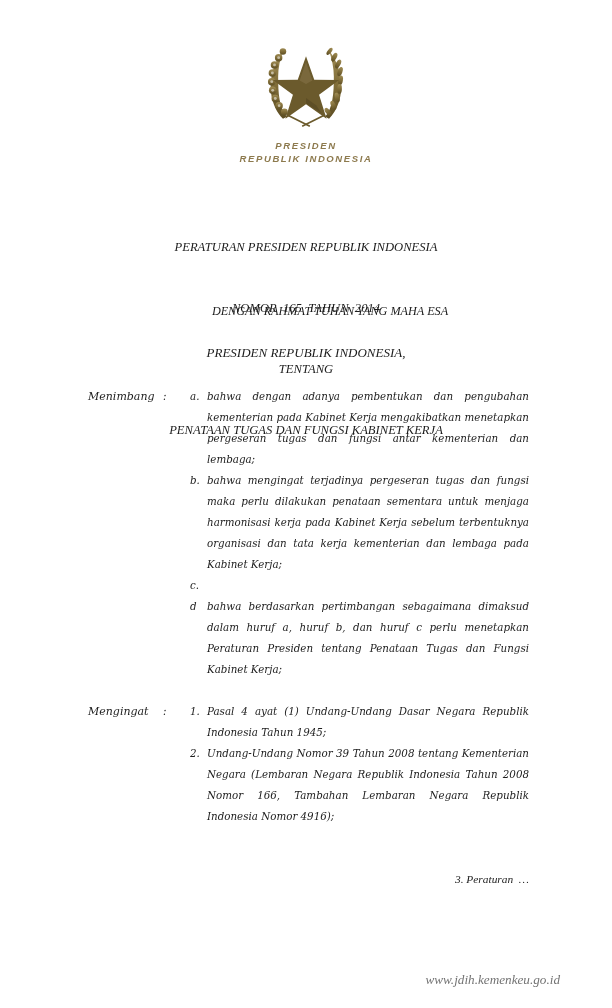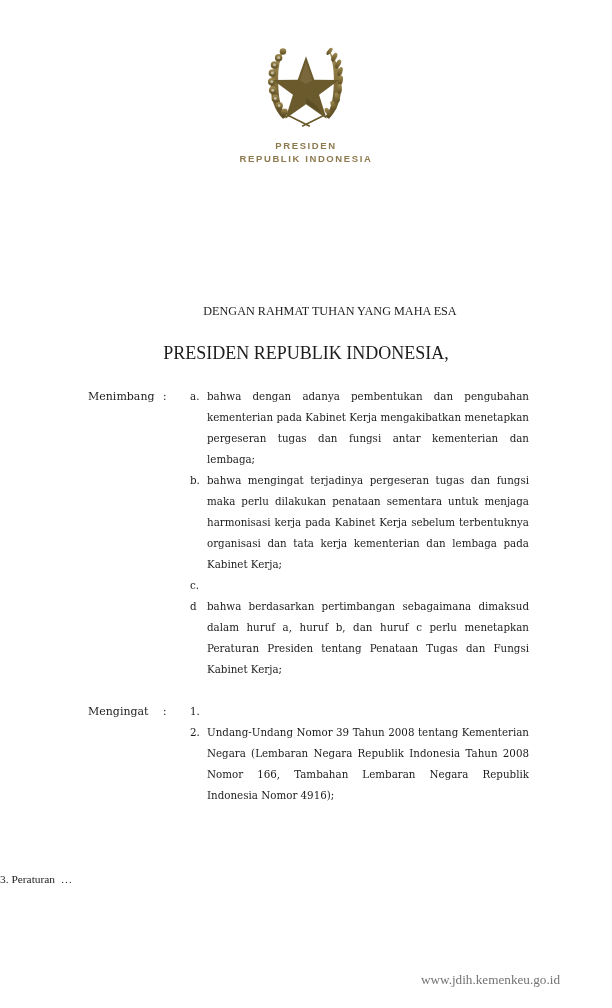--- a/index.html
+++ b/index.html
@@ -14,20 +14,21 @@
     font-family: "Liberation Serif", "DejaVu Serif", serif;
     color: #1c1c1c;
     overflow: hidden;
   }
 
   .page {
     position: absolute;
     inset: 0;
     width: 504px;
     height: 1008px;
+    font-style: italic;
   }
 
   
   .emblem-block {
     position: absolute;
     top: 38px;
     left: 0;
     width: 612px;
     text-align: center;
   }
@@ -70,21 +71,21 @@
     font-size: 12.2px;
     line-height: 18px;
     padding-left: 24px;
   }
   .presiden-line {
     position: absolute;
     top: 344px;
     left: 0;
     width: 612px;
     text-align: center;
-    font-size: 18px;
+    font-size: 13px;
     line-height: 18px;
   }
 
   
   .clauses {
     position: absolute;
     top: 386px;
     left: 0;
     width: 612px;
     font-family: "DejaVu Serif", "Liberation Serif", serif;
@@ -138,20 +139,21 @@
   .spacer-sm { height: 21px; }
 
   
   .catchword {
     position: absolute;
     top: 870px;
     left: 0;
     width: 612px;
     padding-right: 83px;
     box-sizing: border-box;
+    text-align: right;
     font-family: "Liberation Serif", "DejaVu Serif", serif;
     font-size: 11.4px;
     line-height: 18px;
     white-space: pre;
   }
 
   
   .footer {
     position: absolute;
     top: 971px;
@@ -226,20 +228,26 @@
       </g>
 
       <path d="M50 19 L58.6 43.6 L84.5 43.8 L63.6 59.2 L71.4 84 L50 68.9 L28.6 84 L36.4 59.2 L15.5 43.8 L41.4 43.6 Z" fill="#6b5a2c"></path>
       <path d="M50 25 L56.6 44.2 L50 48 L43.4 44.2 Z" fill="#87744a" opacity="0.55"></path>
       <path d="M50 62.5 L60.5 70 L66 78 L50 68 Z" fill="#4f411f" opacity="0.5"></path>
     </svg>
     <div class="emblem-caption">PRESIDEN
 REPUBLIK  INDONESIA</div>
   </div>
 
+  <div class="headings">
+    <span class="hline">PERATURAN PRESIDEN REPUBLIK INDONESIA</span>
+    <span class="hline">NOMOR  165  TAHUN  2014</span>
+    <span class="hline">TENTANG</span>
+    <span class="hline">PENATAAN TUGAS DAN FUNGSI KABINET KERJA</span>
+  </div>
 
   <div class="rahmat">DENGAN RAHMAT TUHAN YANG MAHA ESA</div>
   <div class="presiden-line">PRESIDEN REPUBLIK INDONESIA,</div>
 
   <div class="clauses">
 
     <div class="clause-group">
       <span class="group-label">Menimbang</span>
       <span class="group-colon">:</span>
 
@@ -264,20 +272,21 @@
     </div>
 
     <div class="spacer-sm"></div>
 
     <div class="clause-group">
       <span class="group-label">Mengingat</span>
       <span class="group-colon">:</span>
 
       <div class="item">
         <span class="item-marker">1.</span>
+        <div class="item-text">Pasal 4 ayat (1) Undang-Undang Dasar Negara Republik Indonesia Tahun 1945;</div>
       </div>
 
       <div class="item">
         <span class="item-marker">2.</span>
         <div class="item-text">Undang-Undang Nomor 39 Tahun 2008 tentang Kementerian Negara (Lembaran Negara Republik Indonesia Tahun 2008 Nomor 166, Tambahan Lembaran Negara Republik Indonesia Nomor 4916);</div>
       </div>
     </div>
 
   </div>
 

